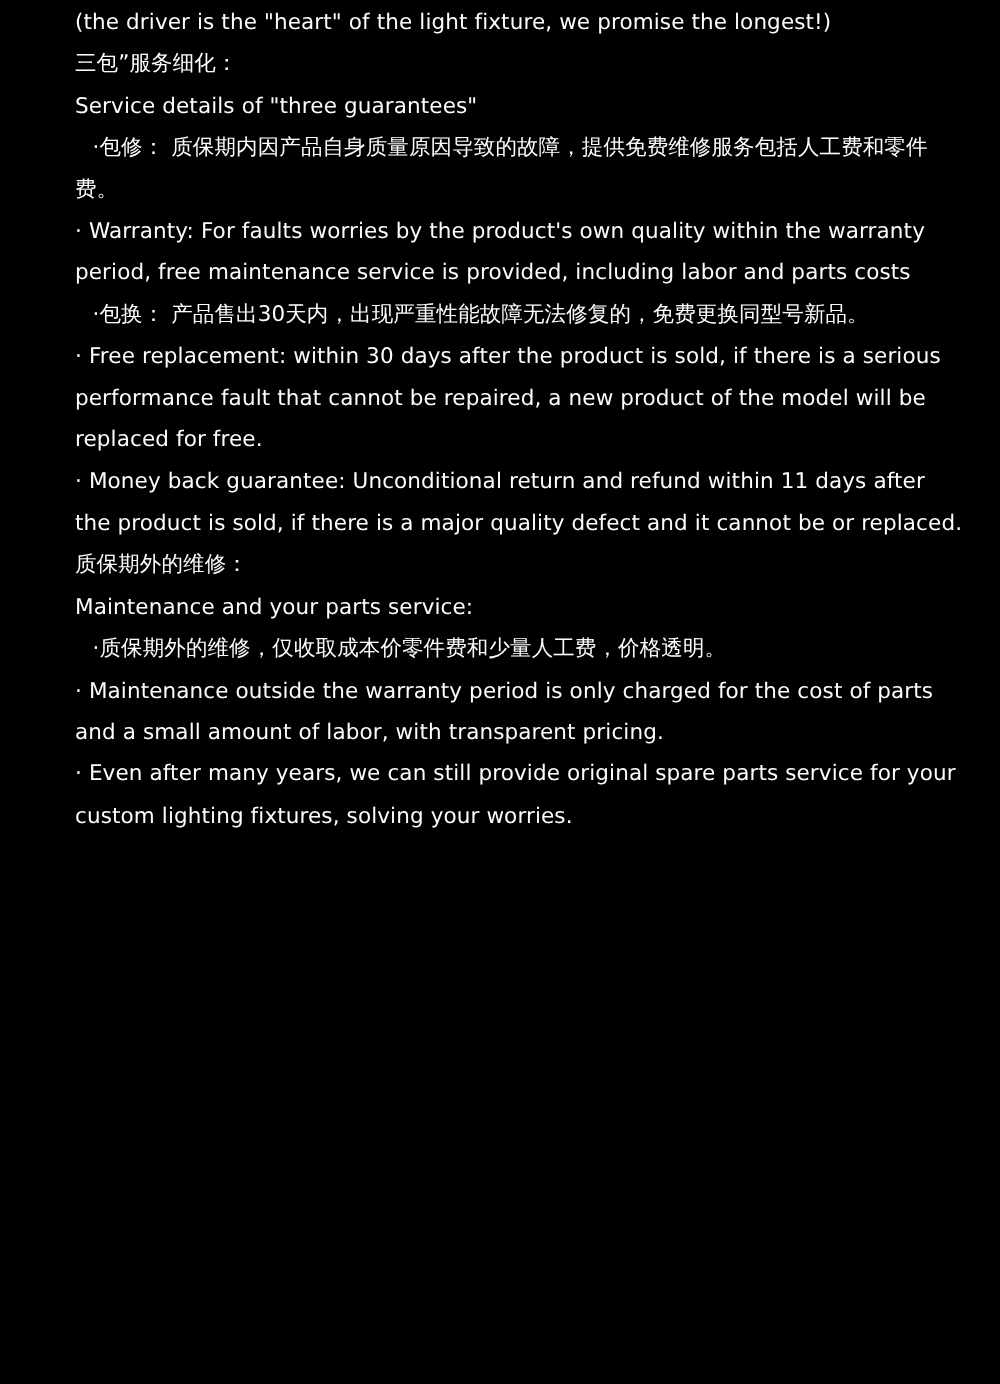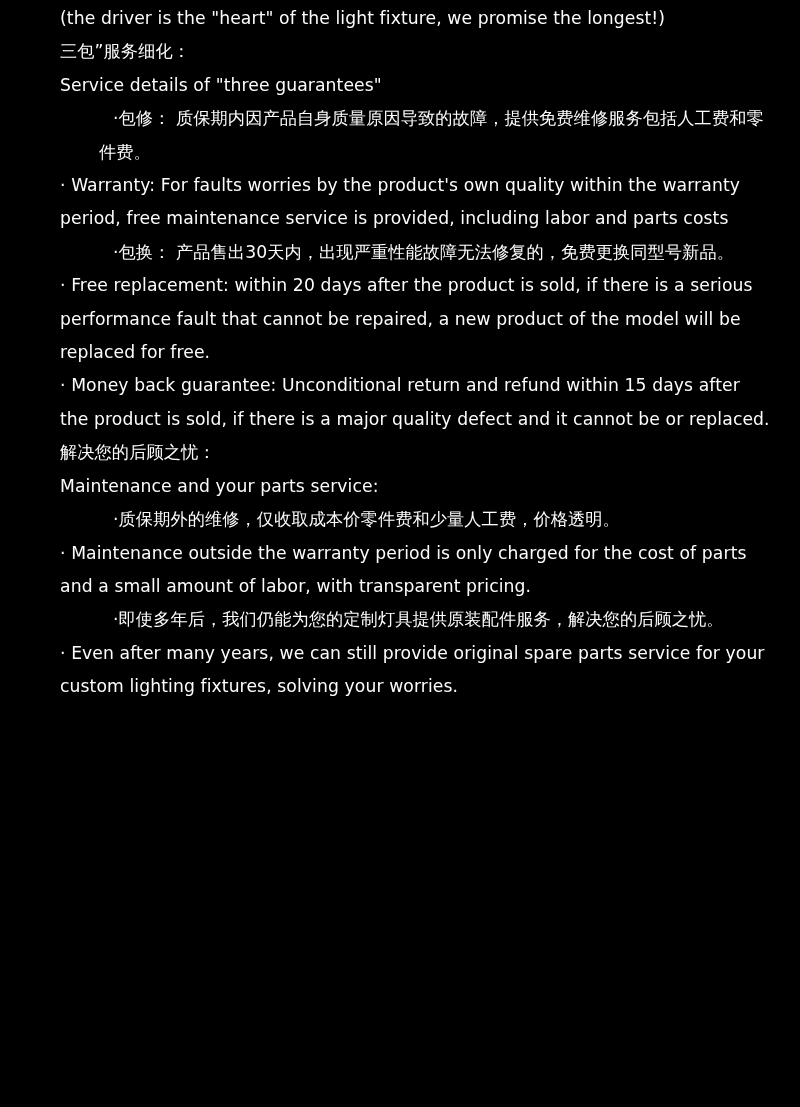--- a/index.html
+++ b/index.html
@@ -29,21 +29,20 @@
   .line {
     font-size: 17.2px;
     line-height: 33.4px;
     color: #fdfdfd;
     white-space: pre-wrap;
     letter-spacing: 0.1px;
     font-weight: 400;
   }
   .indent {
     text-indent: 14px;
-    margin-left: 39px;
   }
   .spacer-bottom {
     height: 180px;
   }
 </style>
 </head>
 <body style="background: rgb(0, 0, 0); color: rgb(253, 253, 253);">
 
 <div class="page">
   <div class="content">
@@ -53,32 +52,31 @@
     <div class="line">三包”服务细化：</div>
 
     <div class="line">Service details of "three guarantees"</div>
 
     <div class="line indent">·包修： 质保期内因产品自身质量原因导致的故障，提供免费维修服务包括人工费和零件费。</div>
 
     <div class="line">· Warranty: For faults worries by the product's own quality within the warranty period, free maintenance service is provided, including labor and parts costs</div>
 
     <div class="line indent">·包换： 产品售出30天内，出现严重性能故障无法修复的，免费更换同型号新品。</div>
 
-    <div class="line">· Free replacement: within 20 days after the product is sold, if there is a serious performance fault that cannot be repaired, a new product of the model will be replaced for free.</div>
+    <div class="line">· Free replacement: within 30 days after the product is sold, if there is a serious performance fault that cannot be repaired, a new product of the model will be replaced for free.</div>
 
 
-    <div class="line">· Money back guarantee: Unconditional return and refund within 15 days after the product is sold, if there is a major quality defect and it cannot be or replaced.</div>
+    <div class="line">· Money back guarantee: Unconditional return and refund within 11 days after the product is sold, if there is a major quality defect and it cannot be or replaced.</div>
 
-    <div class="line">解决您的后顾之忧：</div>
+    <div class="line">质保期外的维修：</div>
 
     <div class="line">Maintenance and your parts service:</div>
 
     <div class="line indent">·质保期外的维修，仅收取成本价零件费和少量人工费，价格透明。</div>
 
     <div class="line">· Maintenance outside the warranty period is only charged for the cost of parts and a small amount of labor, with transparent pricing.</div>
 
-    <div class="line indent">·即使多年后，我们仍能为您的定制灯具提供原装配件服务，解决您的后顾之忧。</div>
 
     <div class="line">· Even after many years, we can still provide original spare parts service for your custom lighting fixtures, solving your worries.</div>
 
     <div class="spacer-bottom"></div>
   </div>
 </div>
 
 </body></html>

